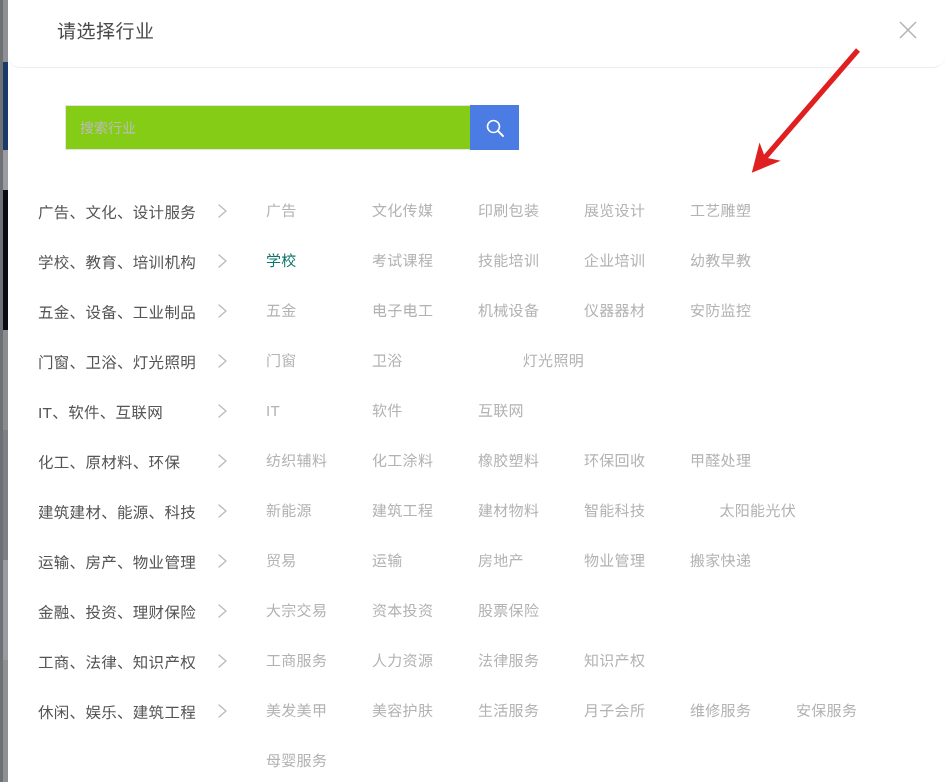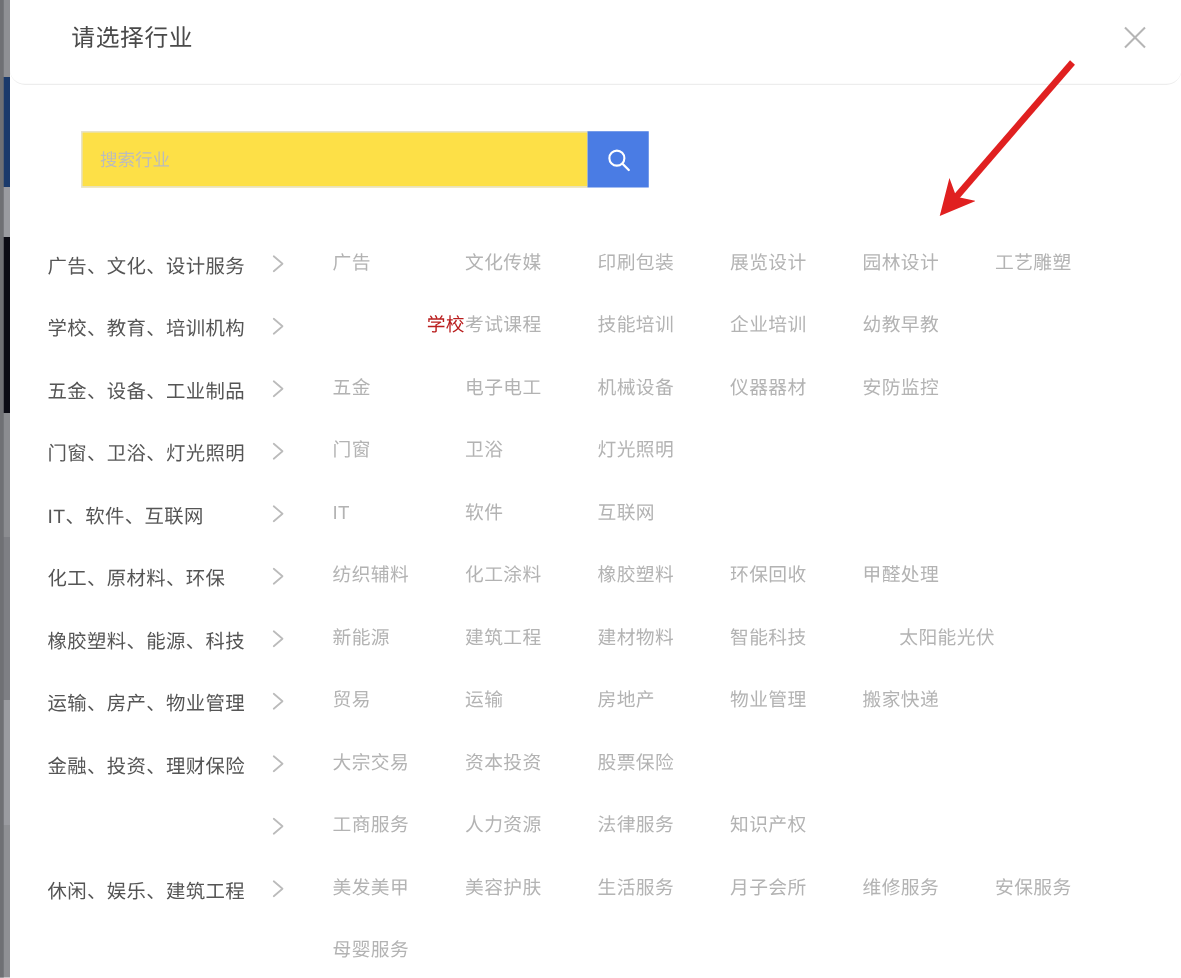--- a/index.html
+++ b/index.html
@@ -87,21 +87,21 @@
     width: 405px;
     height: 45px;
     box-sizing: border-box;
     border: 1px solid #e2e2e2;
     border-right: none;
     outline: none;
     padding: 0 14px;
     font-size: 14px;
     color: #555;
     font-family: "Liberation Sans", "DejaVu Sans", sans-serif;
-    background: #fde047;
+    background: #84cc16;
     border-radius: 0;
   }
   .search-input::placeholder { color: #bcbcbc; }
   .search-button {
     width: 49px;
     height: 45px;
     border: none;
     background: #4a7ce4;
     cursor: pointer;
     display: flex;
@@ -217,35 +217,34 @@
             <svg width="11" height="16" viewBox="0 0 11 16">
               <polyline points="2,2 9,8 2,14" fill="none" stroke="currentColor" stroke-width="1.4" stroke-linecap="round" stroke-linejoin="round"></polyline>
             </svg>
           </span>
         </div>
         <div class="category-subs">
           <div class="sub-item" style="color: rgb(179, 179, 179);">广告</div>
           <div class="sub-item" style="color: rgb(179, 179, 179);">文化传媒</div>
           <div class="sub-item" style="color: rgb(179, 179, 179);">印刷包装</div>
           <div class="sub-item" style="color: rgb(179, 179, 179);">展览设计</div>
-          <div class="sub-item" style="color: rgb(179, 179, 179);">园林设计</div>
           <div class="sub-item" style="color: rgb(179, 179, 179);">工艺雕塑</div>
         </div>
       </div>
       <div class="category-row">
         <div class="category-main">
           <span class="category-main-label" style="color: rgb(85, 85, 85);">学校、教育、培训机构</span>
           <span class="chevron-right">
             <svg width="11" height="16" viewBox="0 0 11 16">
               <polyline points="2,2 9,8 2,14" fill="none" stroke="currentColor" stroke-width="1.4" stroke-linecap="round" stroke-linejoin="round"></polyline>
             </svg>
           </span>
         </div>
         <div class="category-subs">
-          <div class="sub-item" style="color: #b91c1c; text-align: right;">学校</div>
+          <div class="sub-item" style="color: #0f766e;">学校</div>
           <div class="sub-item" style="color: rgb(179, 179, 179);">考试课程</div>
           <div class="sub-item" style="color: rgb(179, 179, 179);">技能培训</div>
           <div class="sub-item" style="color: rgb(179, 179, 179);">企业培训</div>
           <div class="sub-item" style="color: rgb(179, 179, 179);">幼教早教</div>
         </div>
       </div>
       <div class="category-row">
         <div class="category-main">
           <span class="category-main-label" style="color: rgb(85, 85, 85);">五金、设备、工业制品</span>
           <span class="chevron-right">
@@ -267,21 +266,21 @@
           <span class="category-main-label" style="color: rgb(85, 85, 85);">门窗、卫浴、灯光照明</span>
           <span class="chevron-right">
             <svg width="11" height="16" viewBox="0 0 11 16">
               <polyline points="2,2 9,8 2,14" fill="none" stroke="currentColor" stroke-width="1.4" stroke-linecap="round" stroke-linejoin="round"></polyline>
             </svg>
           </span>
         </div>
         <div class="category-subs">
           <div class="sub-item" style="color: rgb(179, 179, 179);">门窗</div>
           <div class="sub-item" style="color: rgb(179, 179, 179);">卫浴</div>
-          <div class="sub-item" style="color: rgb(179, 179, 179);">灯光照明</div>
+          <div class="sub-item" style="color: rgb(179, 179, 179); text-align: right;">灯光照明</div>
         </div>
       </div>
       <div class="category-row">
         <div class="category-main">
           <span class="category-main-label" style="color: rgb(85, 85, 85);">IT、软件、互联网</span>
           <span class="chevron-right">
             <svg width="11" height="16" viewBox="0 0 11 16">
               <polyline points="2,2 9,8 2,14" fill="none" stroke="currentColor" stroke-width="1.4" stroke-linecap="round" stroke-linejoin="round"></polyline>
             </svg>
           </span>
@@ -304,21 +303,21 @@
         <div class="category-subs">
           <div class="sub-item" style="color: rgb(179, 179, 179);">纺织辅料</div>
           <div class="sub-item" style="color: rgb(179, 179, 179);">化工涂料</div>
           <div class="sub-item" style="color: rgb(179, 179, 179);">橡胶塑料</div>
           <div class="sub-item" style="color: rgb(179, 179, 179);">环保回收</div>
           <div class="sub-item" style="color: rgb(179, 179, 179);">甲醛处理</div>
         </div>
       </div>
       <div class="category-row">
         <div class="category-main">
-          <span class="category-main-label" style="color: rgb(85, 85, 85);">橡胶塑料、能源、科技</span>
+          <span class="category-main-label" style="color: rgb(85, 85, 85);">建筑建材、能源、科技</span>
           <span class="chevron-right">
             <svg width="11" height="16" viewBox="0 0 11 16">
               <polyline points="2,2 9,8 2,14" fill="none" stroke="currentColor" stroke-width="1.4" stroke-linecap="round" stroke-linejoin="round"></polyline>
             </svg>
           </span>
         </div>
         <div class="category-subs">
           <div class="sub-item" style="color: rgb(179, 179, 179);">新能源</div>
           <div class="sub-item" style="color: rgb(179, 179, 179);">建筑工程</div>
           <div class="sub-item" style="color: rgb(179, 179, 179);">建材物料</div>
@@ -353,20 +352,21 @@
           </span>
         </div>
         <div class="category-subs">
           <div class="sub-item" style="color: rgb(179, 179, 179);">大宗交易</div>
           <div class="sub-item" style="color: rgb(179, 179, 179);">资本投资</div>
           <div class="sub-item" style="color: rgb(179, 179, 179);">股票保险</div>
         </div>
       </div>
       <div class="category-row">
         <div class="category-main">
+          <span class="category-main-label" style="color: rgb(85, 85, 85);">工商、法律、知识产权</span>
           <span class="chevron-right">
             <svg width="11" height="16" viewBox="0 0 11 16">
               <polyline points="2,2 9,8 2,14" fill="none" stroke="currentColor" stroke-width="1.4" stroke-linecap="round" stroke-linejoin="round"></polyline>
             </svg>
           </span>
         </div>
         <div class="category-subs">
           <div class="sub-item" style="color: rgb(179, 179, 179);">工商服务</div>
           <div class="sub-item" style="color: rgb(179, 179, 179);">人力资源</div>
           <div class="sub-item" style="color: rgb(179, 179, 179);">法律服务</div>

